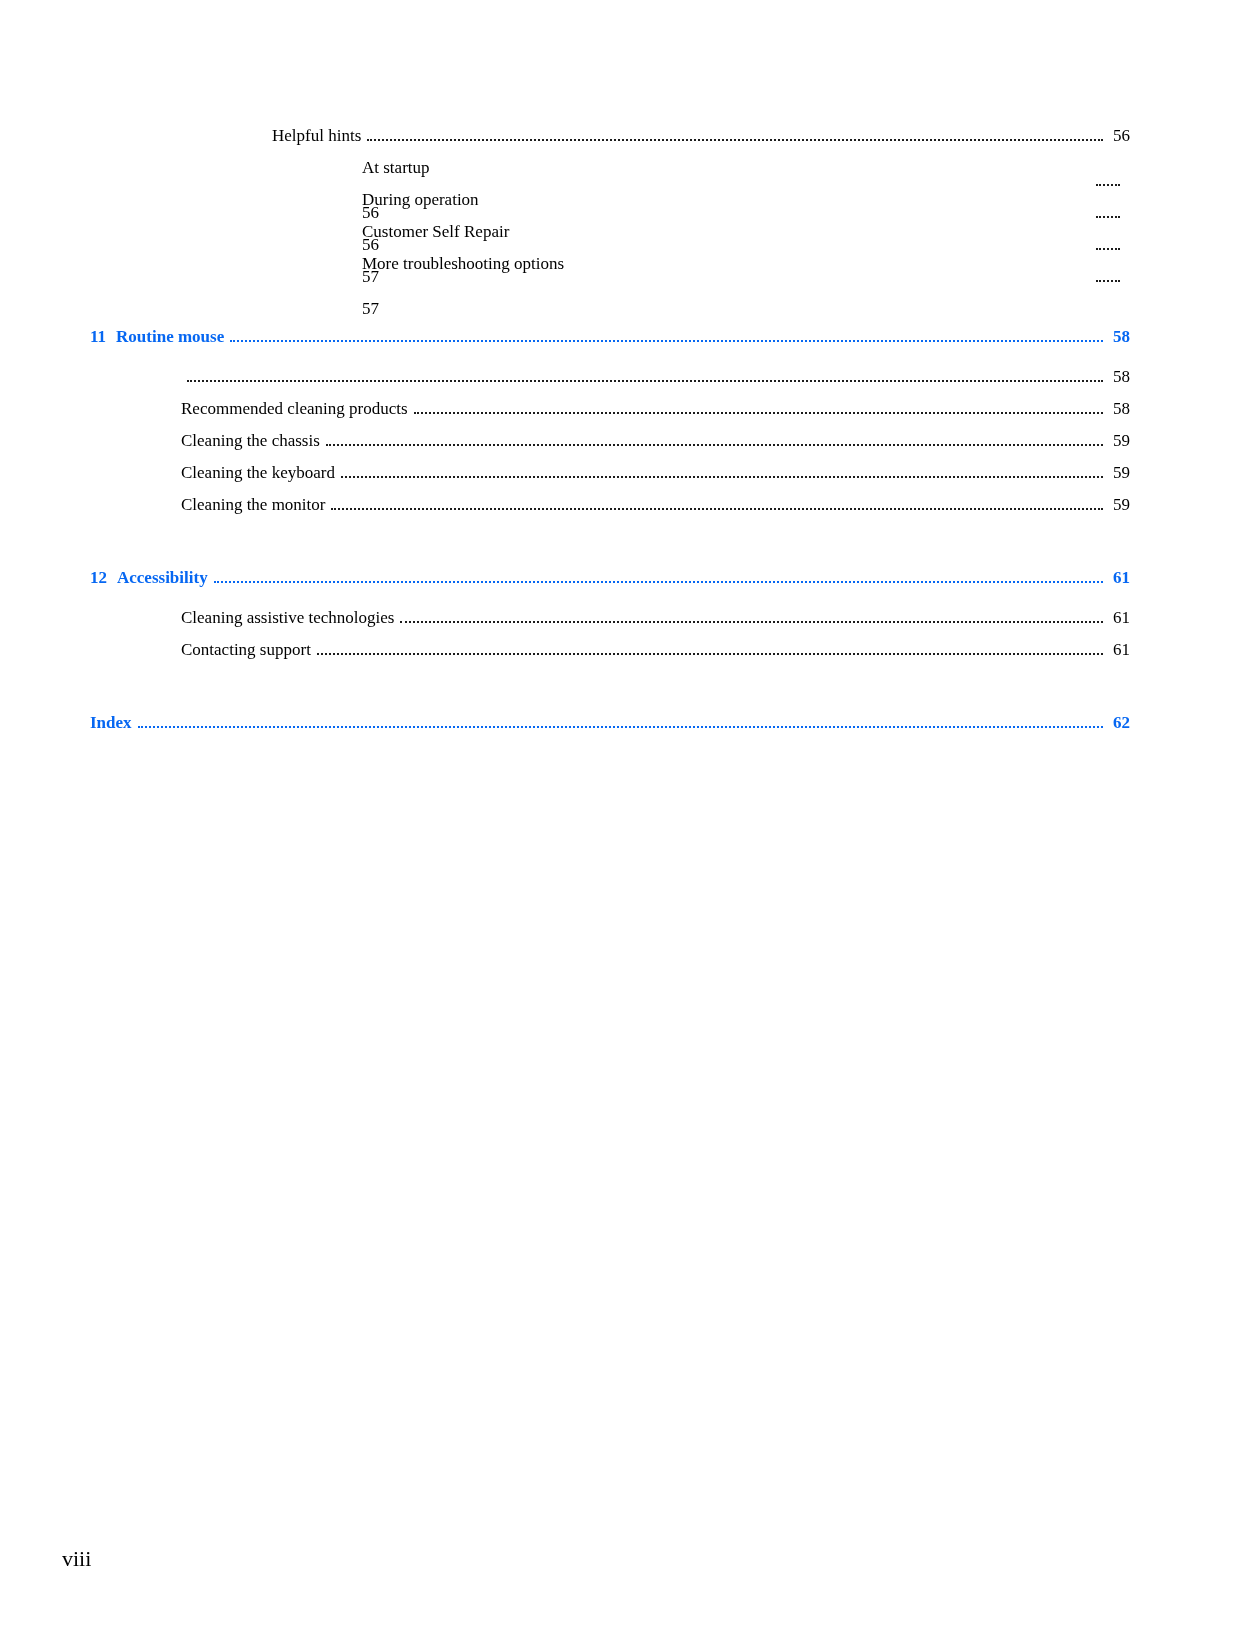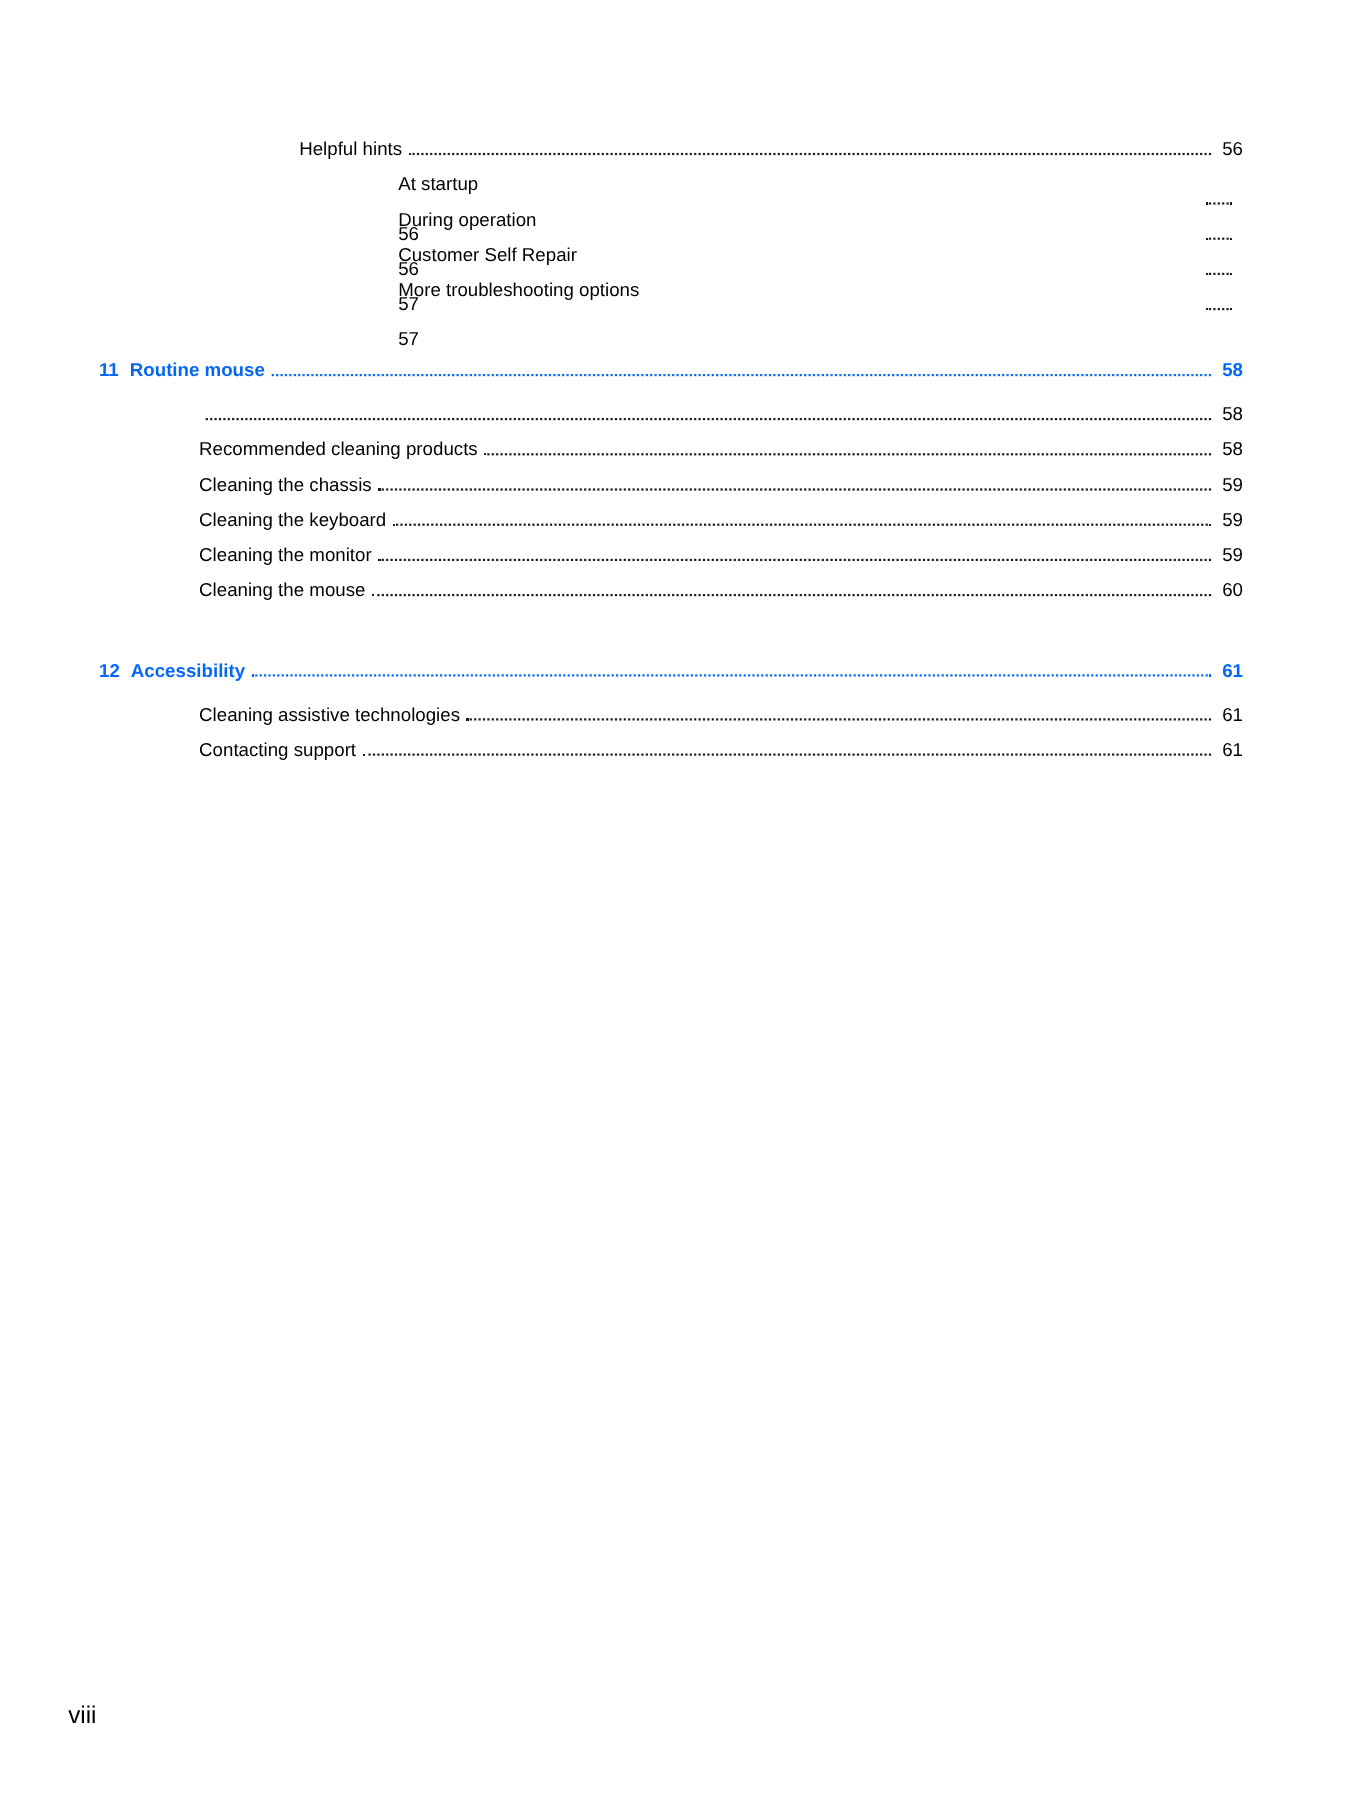--- a/index.html
+++ b/index.html
@@ -3,21 +3,21 @@
 <meta charset="utf-8">
 <style>
   :root { --accent: #0667f2; --ink: #000000; }
   * { box-sizing: border-box; }
   html,body { margin:0; padding:0; background:#ffffff; }
   .page {
     position: relative;
     width: 1239px;
     height: 1650px;
     background: #ffffff;
-    font-family: Liberation Sans, sans-serif;
+    font-family: Liberation Serif, serif;
     color: var(--ink);
     overflow: hidden;
   }
   .toc {
     position: absolute;
     left: 90px;
     top: 120px;
     width: 1040px;
   }
   .row {
@@ -111,40 +111,40 @@
     <div class="row l1">
       <span class="label">Cleaning the keyboard</span>
       <span class="leader"></span>
       <span class="pagenum">59</span>
     </div>
     <div class="row l1">
       <span class="label">Cleaning the monitor</span>
       <span class="leader"></span>
       <span class="pagenum">59</span>
     </div>
-    <div class="row l1">
-      <span class="label">Cleaning the mouse</span>
-      <span class="leader"></span>
-      <span class="pagenum">60</span>
-    </div>
 
     <div class="row chapter">
       <span class="chnum">12</span>
       <span class="label">Accessibility</span>
       <span class="leader"></span>
       <span class="pagenum">61</span>
     </div>
     <div class="row l1">
       <span class="label">Cleaning assistive technologies</span>
       <span class="leader"></span>
       <span class="pagenum">61</span>
     </div>
     <div class="row l1">
       <span class="label">Contacting support</span>
       <span class="leader"></span>
       <span class="pagenum">61</span>
     </div>
 
+    <div class="row chapter">
+      <span class="label">Index</span>
+      <span class="leader"></span>
+      <span class="pagenum">62</span>
+    </div>
 
   </div>
 
   <div class="footer">viii</div>
 </div>
 
 </body></html>

